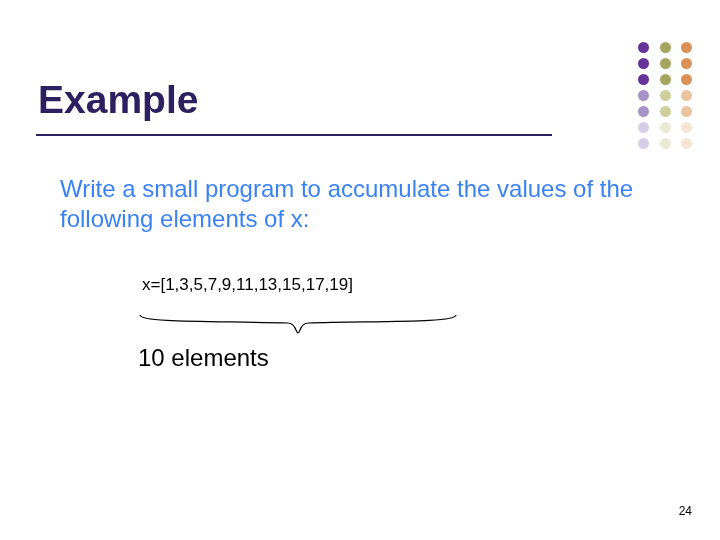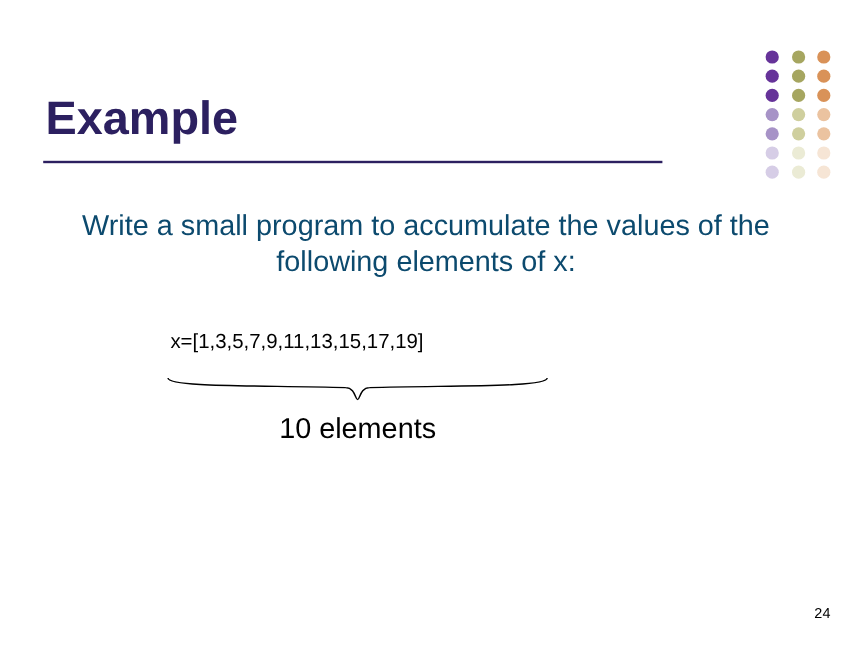--- a/index.html
+++ b/index.html
@@ -58,23 +58,22 @@
   .dc-orange  .dot { background: #d99258; }
   .dc-orange  .dot.fade1 { background: #ebc3a0; }
   .dc-orange  .dot.fade2 { background: #f6e5d5; }
 
   .body-text {
     position: absolute;
     left: 60px;
     top: 174px;
     width: 590px;
     font-size: 24px;
-    color: #0c4a6e;
+    color: #3b82f6;
     line-height: 1.25;
-    text-align: center;
   }
   .array-text {
     position: absolute;
     left: 142px;
     top: 275px;
     font-size: 17px;
     color: #000;
   }
   .brace {
     position: absolute;
@@ -82,21 +81,21 @@
     top: 313px;
     width: 320px;
     height: 22px;
   }
   .brace svg { width: 100%; height: 100%; display: block; }
   .elements-label {
     position: absolute;
     left: 138px;
     top: 344px;
     width: 320px;
-    text-align: center;
+    text-align: left;
     font-size: 24px;
     color: #000;
   }
   .page-number {
     position: absolute;
     right: 28px;
     bottom: 22px;
     font-size: 12px;
     color: #000;
   }

